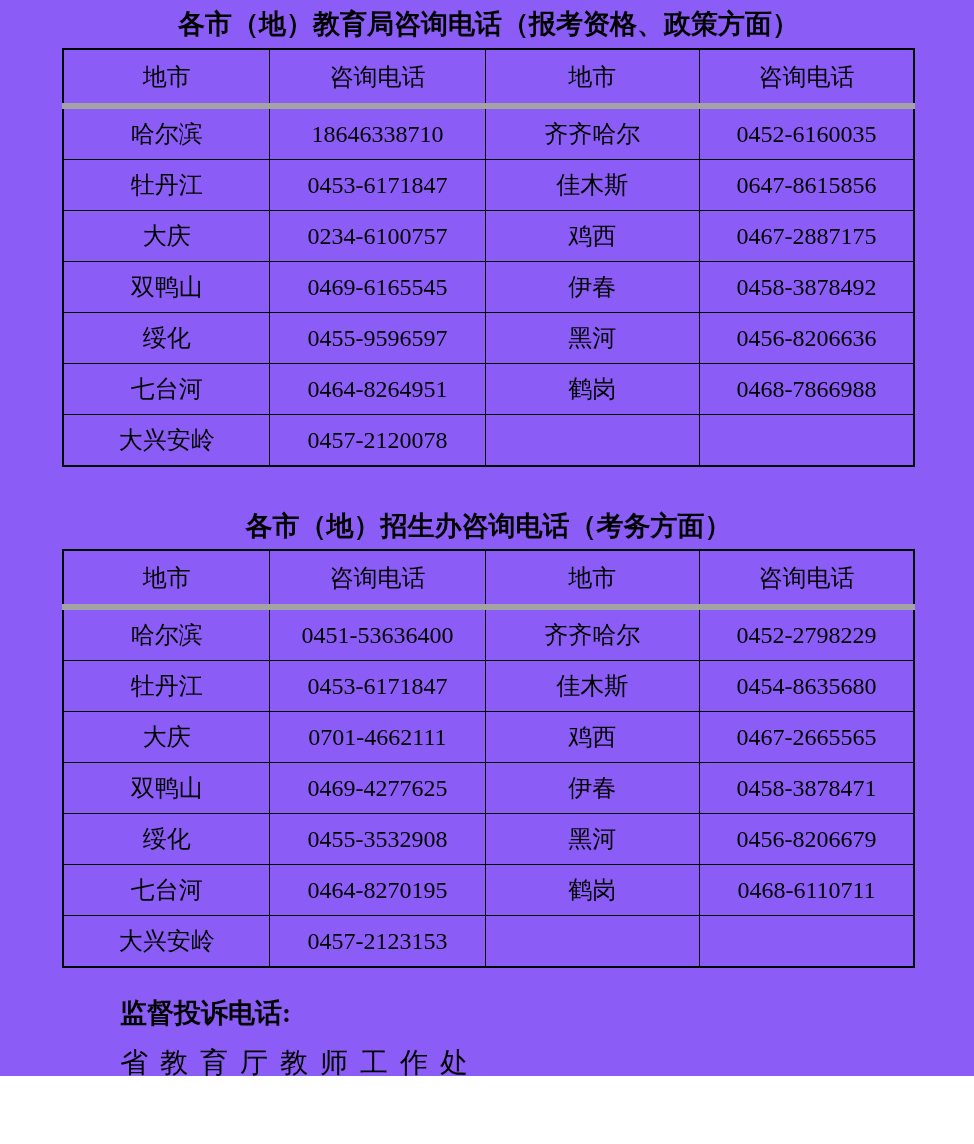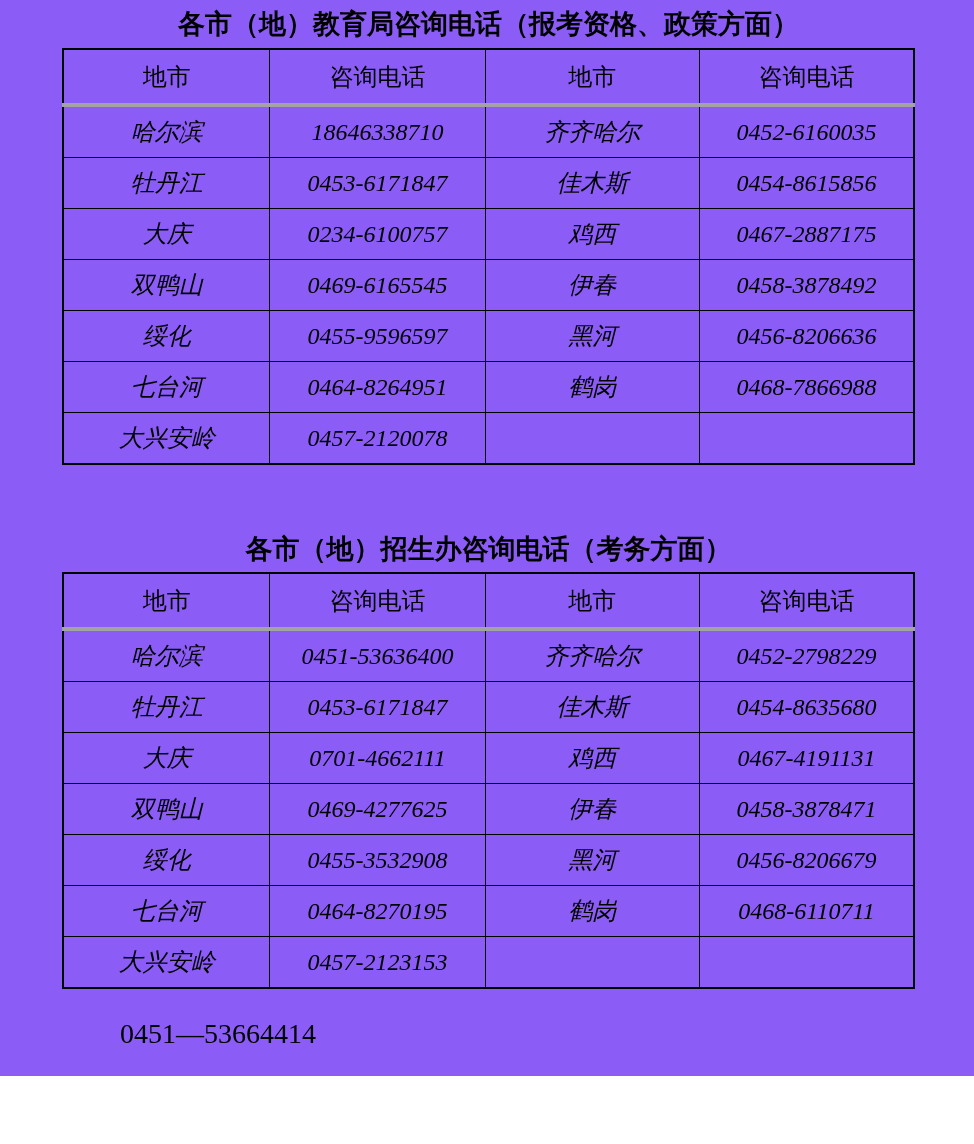--- a/index.html
+++ b/index.html
@@ -22,21 +22,21 @@
     text-align: center;
     font-weight: bold;
     font-size: 27px;
     line-height: 32px;
   }
   .tbl-title.first {
     padding-top: 8px;
     margin-bottom: 8px;
   }
   .tbl-title.second {
-    margin-top: 68px;
+    margin-top: 43px;
     margin-bottom: 7px;
   }
   table.doc-table {
     width: 853px;
     margin-left: 62px;
     border-collapse: collapse;
     table-layout: fixed;
     border: 2px solid #000000;
   }
   table.doc-table col:nth-child(1) { width: 24.3%; }
@@ -48,26 +48,25 @@
     text-align: center;
     vertical-align: middle;
     padding: 0;
     font-weight: normal;
     font-size: 24px;
     overflow: hidden;
     white-space: nowrap;
   }
   table.doc-table thead th {
     height: 53px;
-    border-bottom: 4px solid #a3a3a3;
+    border-bottom: 6px solid #a3a3a3;
     border-radius: 10px;
   }
   table.doc-table tbody td {
     height: 50px;
-    font-style: italic;
   }
   .footer {
     margin-top: 20px;
     margin-left: 120px;
   }
   .footer-line {
     font-size: 28px;
     line-height: 50px;
     white-space: nowrap;
   }
@@ -105,21 +104,21 @@
         <tr>
           <td>哈尔滨</td>
           <td>18646338710</td>
           <td>齐齐哈尔</td>
           <td>0452-6160035</td>
         </tr>
         <tr>
           <td>牡丹江</td>
           <td>0453-6171847</td>
           <td>佳木斯</td>
-          <td>0454-8615856</td>
+          <td>0647-8615856</td>
         </tr>
         <tr>
           <td>大庆</td>
           <td>0234-6100757</td>
           <td>鸡西</td>
           <td>0467-2887175</td>
         </tr>
         <tr>
           <td>双鸭山</td>
           <td>0469-6165545</td>
@@ -174,21 +173,21 @@
         <tr>
           <td>牡丹江</td>
           <td>0453-6171847</td>
           <td>佳木斯</td>
           <td>0454-8635680</td>
         </tr>
         <tr>
           <td>大庆</td>
           <td>0701-4662111</td>
           <td>鸡西</td>
-          <td>0467-4191131</td>
+          <td>0467-2665565</td>
         </tr>
         <tr>
           <td>双鸭山</td>
           <td>0469-4277625</td>
           <td>伊春</td>
           <td>0458-3878471</td>
         </tr>
         <tr>
           <td>绥化</td>
           <td>0455-3532908</td>
@@ -204,16 +203,18 @@
         <tr>
           <td>大兴安岭</td>
           <td>0457-2123153</td>
           <td></td>
           <td></td>
         </tr>
       </tbody>
   </table>
 
   <div class="footer">
+    <div class="footer-line bold">监督投诉电话:</div>
+    <div class="footer-line dept">省教育厅教师工作处</div>
     <div class="footer-line">0451—53664414</div>
   </div>
 
 </div>
 
 </body></html>

